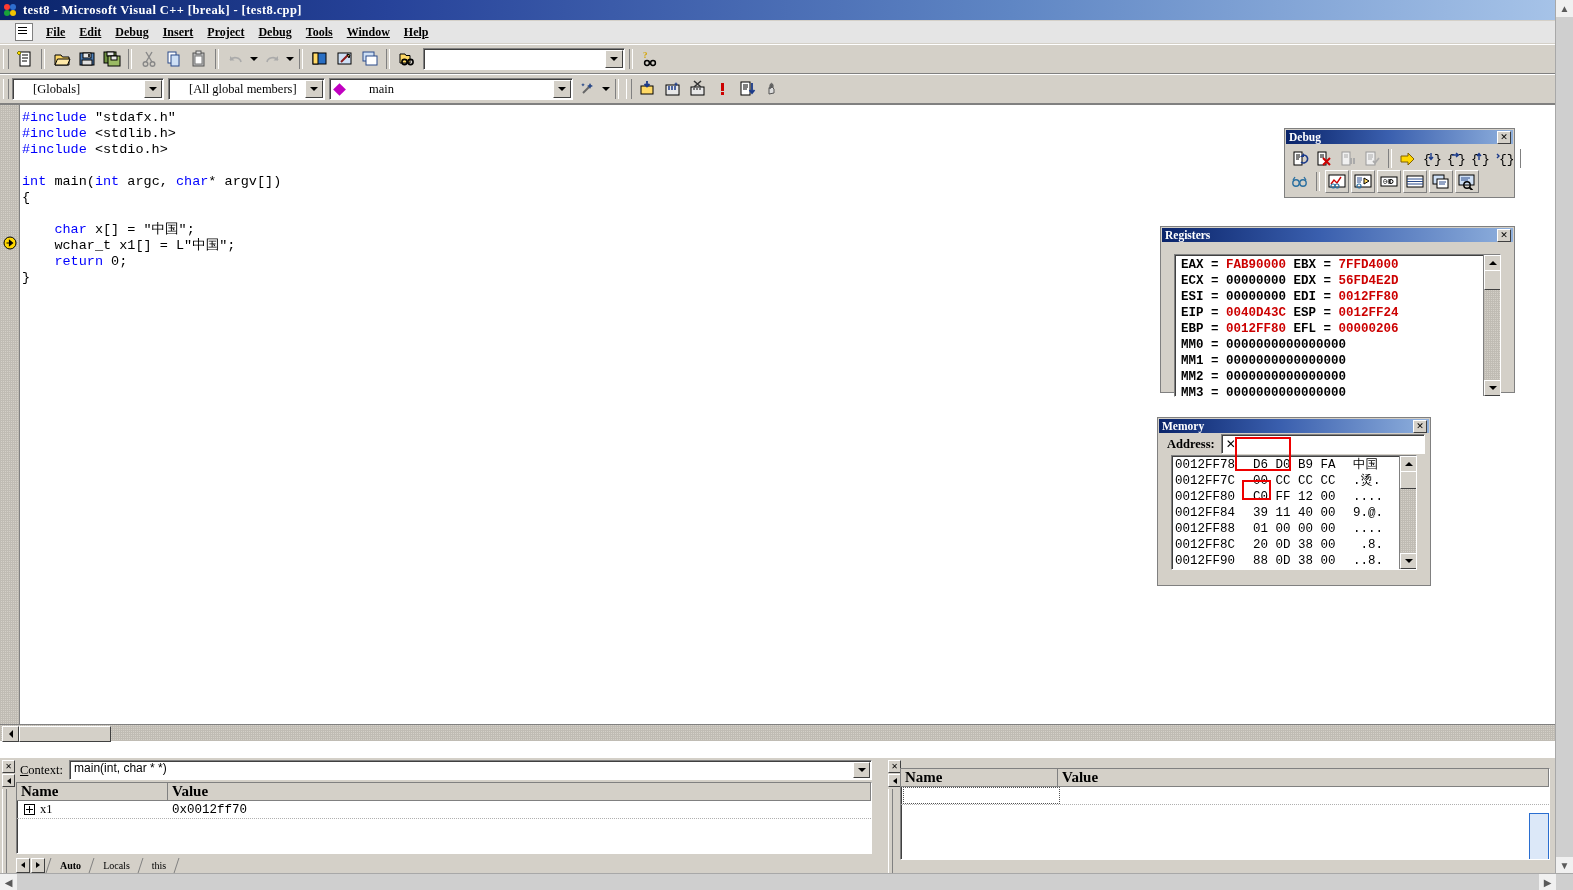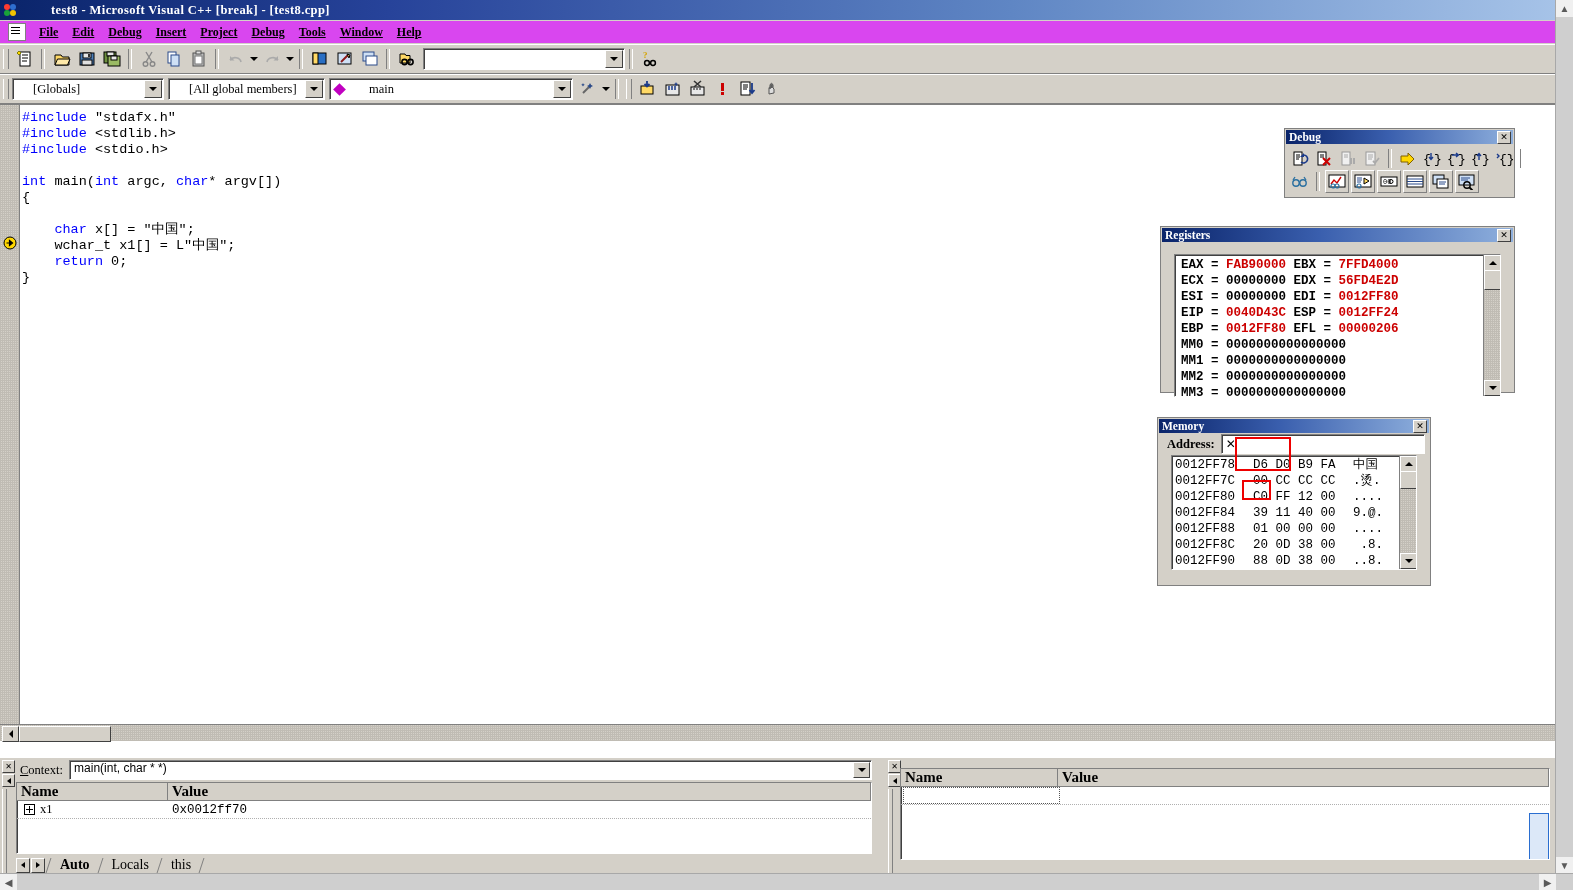--- a/index.html
+++ b/index.html
@@ -44,40 +44,41 @@
   
   #app {
     position: absolute; left: 0; top: 0; width: 1556px; height: 874px;
     background: #d4d0c8; overflow: hidden;
   }
 
   
   .titlebar {
     position: absolute; left: 0; top: 0; width: 1556px; height: 20px;
     background: linear-gradient(to right, #0a246a 0%, #27439a 25%, #5f86c4 65%, #a6c3e8 100%);
-    display: flex; align-items: center; gap: 28px;
+    display: flex; align-items: center;
   }
   .titlebar .tb-icon {
     width: 16px; height: 15px; margin-left: 3px; margin-right: 4px;
     position: relative; flex: none;
   }
   .tb-icon .q {
     position: absolute; width: 6px; height: 6px; border-radius: 50%;
   }
   .titlebar .tb-text {
     color: #ffffff; font-size: 12.5px; font-weight: bold;
     font-family: "Liberation Serif", serif; letter-spacing: .4px;
     white-space: nowrap;
   }
 
   
   .menubar {
     position: absolute; left: 0; top: 21px; width: 1556px; height: 22px;
-    background: #d946ef; display: flex; align-items: center;
+    background: #e5e5e5; display: flex; align-items: center;
     border-bottom: 1px solid #d4d0c8;
+    padding-left: 7px;
   }
   .menubar .doc-icon {
     width: 16px; height: 16px; margin-left: 8px; margin-right: 6px;
     background: #ffffff; border: 1px solid #808080; position: relative; flex: none;
   }
   .menubar .doc-icon::after {
     content: ""; position: absolute; left: 2px; top: 3px; width: 9px; height: 1px;
     box-shadow: 0 0 0 0 #000, 0 3px 0 0 #000, 0 6px 0 0 #000; background: #000;
   }
   .menu-item {
@@ -321,21 +322,21 @@
 
   .tabstrip { display: flex; align-items: center; height: 16px; background: #d4d0c8; }
   .tabnav {
     width: 12px; height: 13px; margin-right: 1px;
     background: #d4d0c8; border: 1px solid #fff; border-right-color: #404040; border-bottom-color: #404040;
     display: flex; align-items: center; justify-content: center;
   }
   .tabnav.l::after { content:""; border-top:3px solid transparent;border-bottom:3px solid transparent;border-right:4px solid #000; }
   .tabnav.r::after { content:""; border-top:3px solid transparent;border-bottom:3px solid transparent;border-left:4px solid #000; }
   .tab {
-    font-family: "Liberation Serif", serif; font-size: 14px;
+    font-family: "Liberation Serif", serif; font-size: 10px;
     padding: 0 8px 0 6px; display: flex; align-items: center; height: 15px;
     position: relative; white-space: nowrap;
   }
   .tab.active { font-weight: bold; }
   .tabsl { width: 8px; height: 15px; flex: none; position: relative; }
   .tabsl::after { content:""; position:absolute; left:2px; top:0; width:1px; height:15px; background:#808080; transform: skewX(-18deg); }
 
   .blue-sel {
     position: absolute; width: 18px; height: 60px; background: #dce8f8;
     border: 1px solid #2a6ed0;

